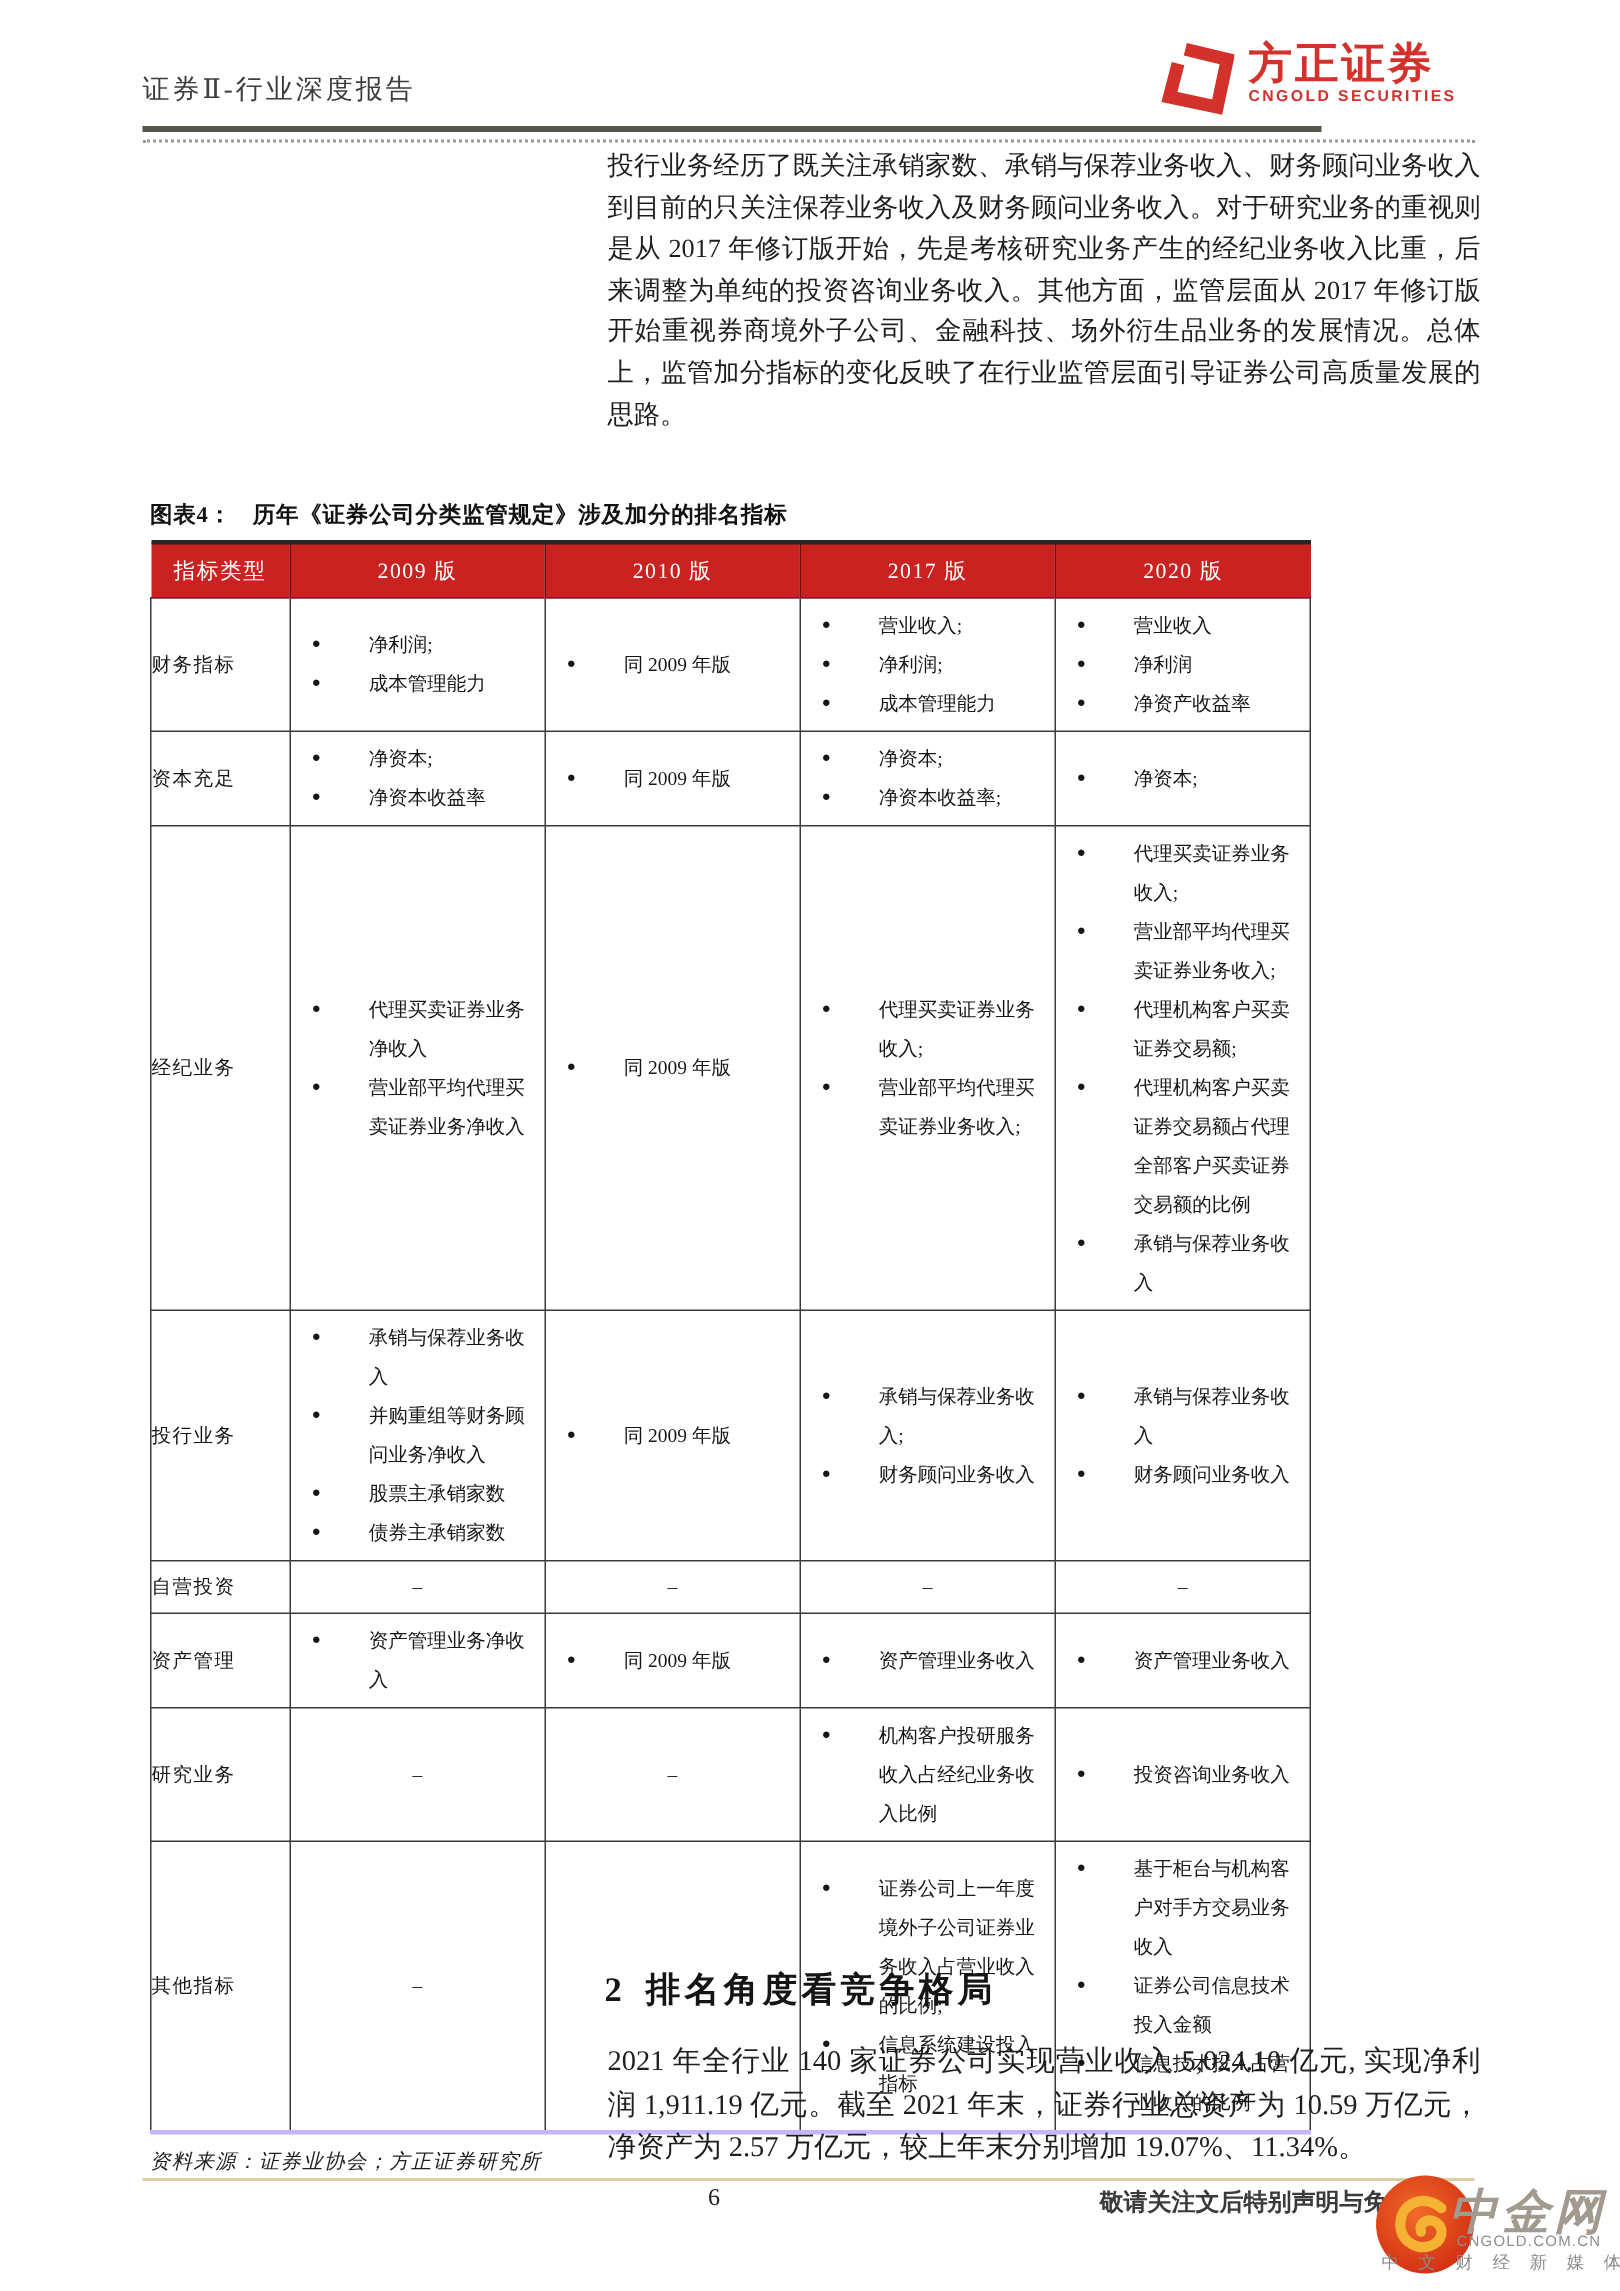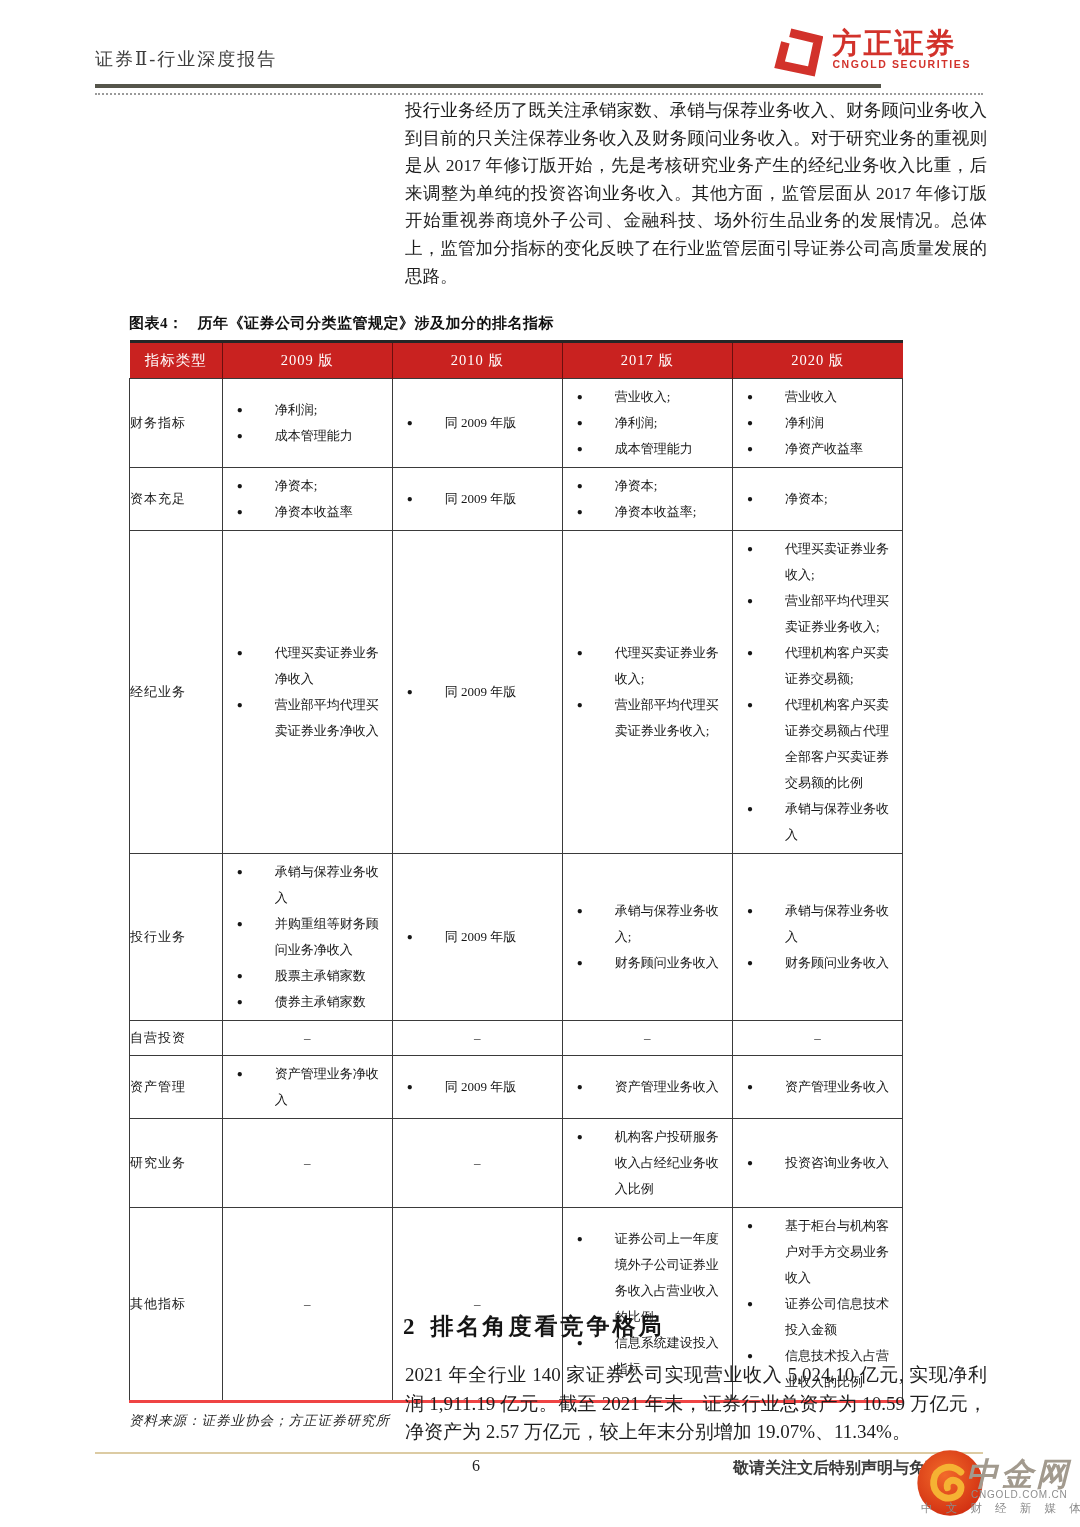--- a/index.html
+++ b/index.html
@@ -40,26 +40,26 @@
     font-weight:bold;font-size:10.5px;color:var(--brand-red);letter-spacing:1.6px;
   }
   .header-rule{position:absolute;top:84px;left:95px;width:786px;height:4px;background:var(--header-rule);}
   .dotted-rule{position:absolute;top:93px;left:95px;width:888px;border-top:2px dotted #9a9a9a;}
   
   .intro{
     position:absolute;top:97px;left:405px;width:582px;
     font-size:17.5px;line-height:27.6px;text-align:justify;color:#1e1e1e;
   }
   
-  .figure{position:absolute;top:314px;left:100px;width:774px;margin-left:29px;}
+  .figure{position:absolute;top:334px;left:100px;width:774px;}
   .figure-title{font-size:15px;font-weight:bold;color:#111;margin-bottom:7px;letter-spacing:0.5px;}
   .figure-title .flabel{margin-right:14px;}
   table.rank{
     width:100%;border-collapse:collapse;table-layout:fixed;
-    border-top:3px solid #262626;border-bottom:3px solid #ef4444;
+    border-top:3px solid #262626;border-bottom:3px solid #c4b5fd;
     font-size:13px;color:#161616;
   }
   table.rank col.c0{width:12%;}
   table.rank col.c1,table.rank col.c2,table.rank col.c3,table.rank col.c4{width:22%;}
   table.rank th{
     background:var(--table-header-bg);color:#fff;font-weight:normal;
     font-size:14.5px;letter-spacing:1px;padding:8px 0;text-align:center;
     border-left:1px solid rgba(30,0,0,.55);
   }
   table.rank th:first-child{border-left:none;}

